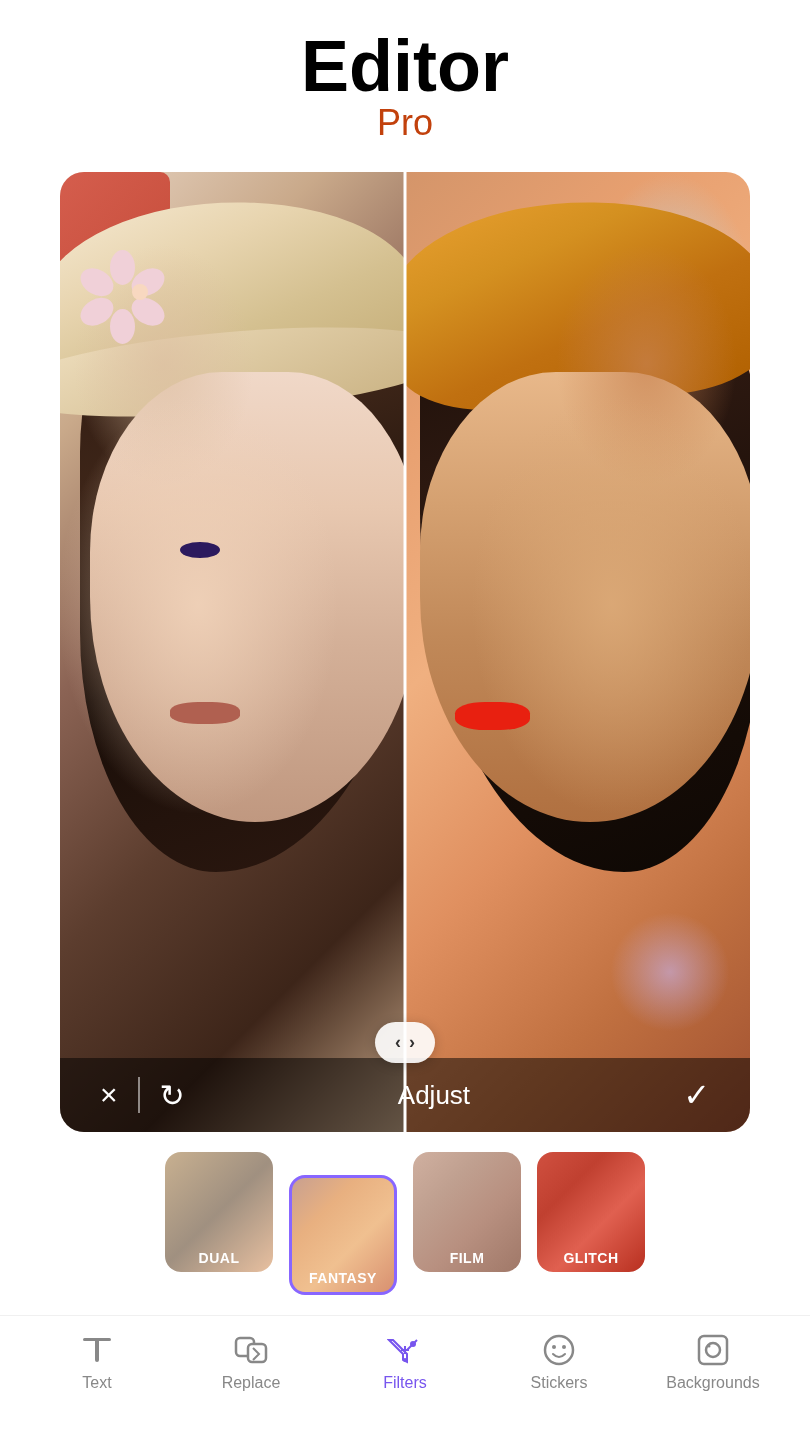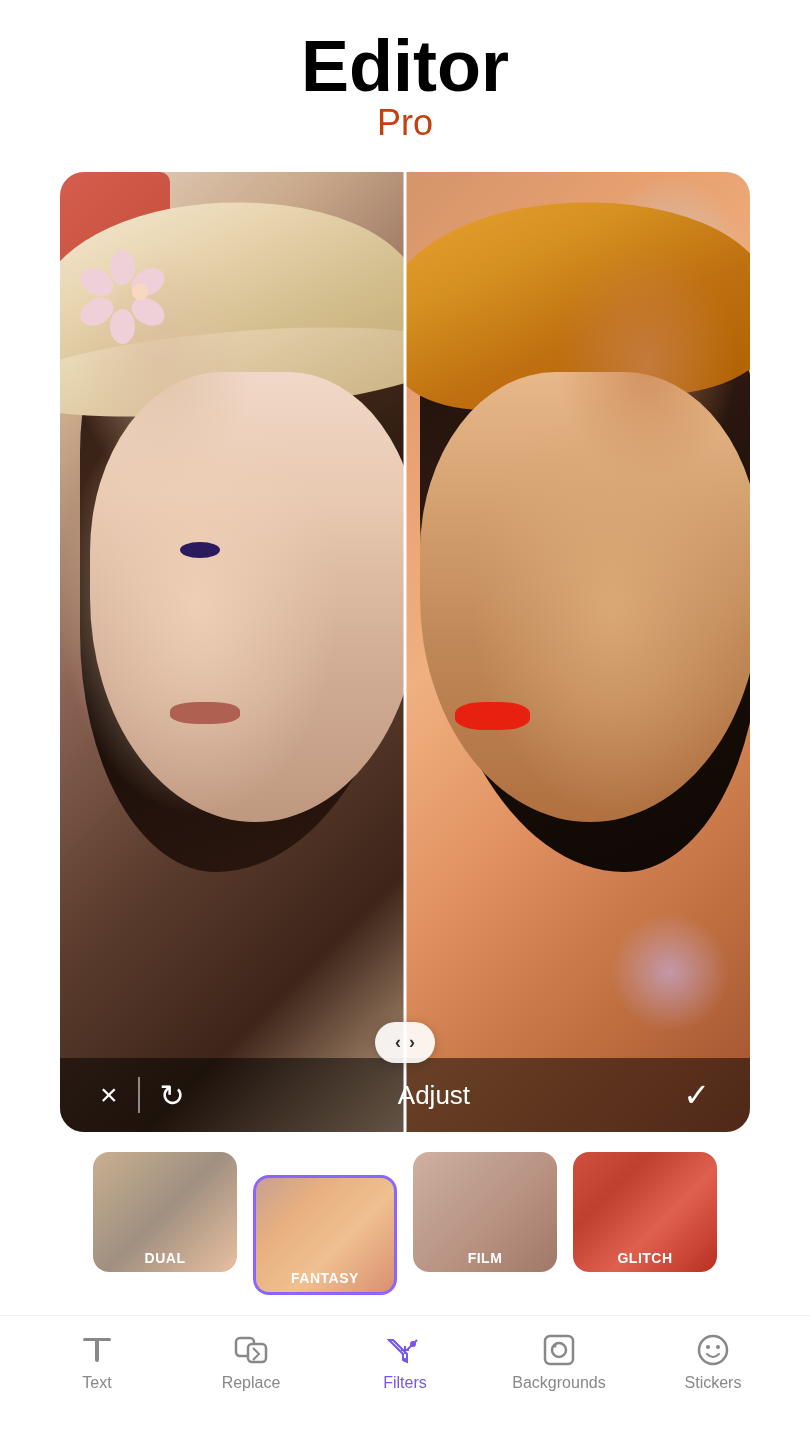--- a/index.html
+++ b/index.html
@@ -226,21 +226,21 @@
       padding: 20px 30px;
       background: #fff;
     }
     .filter-item {
       display: flex;
       flex-direction: column;
       align-items: center;
       cursor: pointer;
     }
     .filter-thumb {
-      width: 144px;
+      width: 108px;
       height: 120px;
       border-radius: 16px;
       overflow: hidden;
       position: relative;
     }
     .filter-thumb.selected {
       border: 3px solid #8866ff;
       margin-top: 23px;
     }
     .filter-label-badge {
@@ -476,30 +476,30 @@
       <path d="M30 8 L20 18" stroke="#7755ee" stroke-width="2"></path>
       <circle cx="26" cy="12" r="3" fill="#7755ee"></circle>
       <circle cx="18" cy="28" r="2" fill="#7755ee"></circle>
       <path d="M14 18 L22 18 M18 14 L18 22" stroke="#7755ee" stroke-width="2"></path>
     </svg>
     <span class="nav-label active">Filters</span>
   </div>
 
   <div class="nav-item">
     <svg class="svg-icon" viewBox="0 0 36 36" fill="none" xmlns="http://www.w3.org/2000/svg">
-      <rect x="4" y="4" width="28" height="28" rx="5" stroke="#888" stroke-width="2.5" fill="none"></rect>
-      <circle cx="18" cy="18" r="7" stroke="#888" stroke-width="2.5" fill="none"></circle>
-      <circle cx="14" cy="14" r="1.5" fill="#888"></circle>
-    </svg>
-    <span class="nav-label">Backgrounds</span>
-  </div>
-
-  <div class="nav-item">
-    <svg class="svg-icon" viewBox="0 0 36 36" fill="none" xmlns="http://www.w3.org/2000/svg">
       <circle cx="18" cy="18" r="14" stroke="#888" stroke-width="2.5" fill="none"></circle>
       <path d="M12 22 Q18 28 24 22" stroke="#888" stroke-width="2" fill="none" stroke-linecap="round"></path>
       <circle cx="13" cy="15" r="2" fill="#888"></circle>
       <circle cx="23" cy="15" r="2" fill="#888"></circle>
     </svg>
     <span class="nav-label">Stickers</span>
   </div>
 
+  <div class="nav-item">
+    <svg class="svg-icon" viewBox="0 0 36 36" fill="none" xmlns="http://www.w3.org/2000/svg">
+      <rect x="4" y="4" width="28" height="28" rx="5" stroke="#888" stroke-width="2.5" fill="none"></rect>
+      <circle cx="18" cy="18" r="7" stroke="#888" stroke-width="2.5" fill="none"></circle>
+      <circle cx="14" cy="14" r="1.5" fill="#888"></circle>
+    </svg>
+    <span class="nav-label">Backgrounds</span>
+  </div>
+
 </div>
 
 </body></html>

